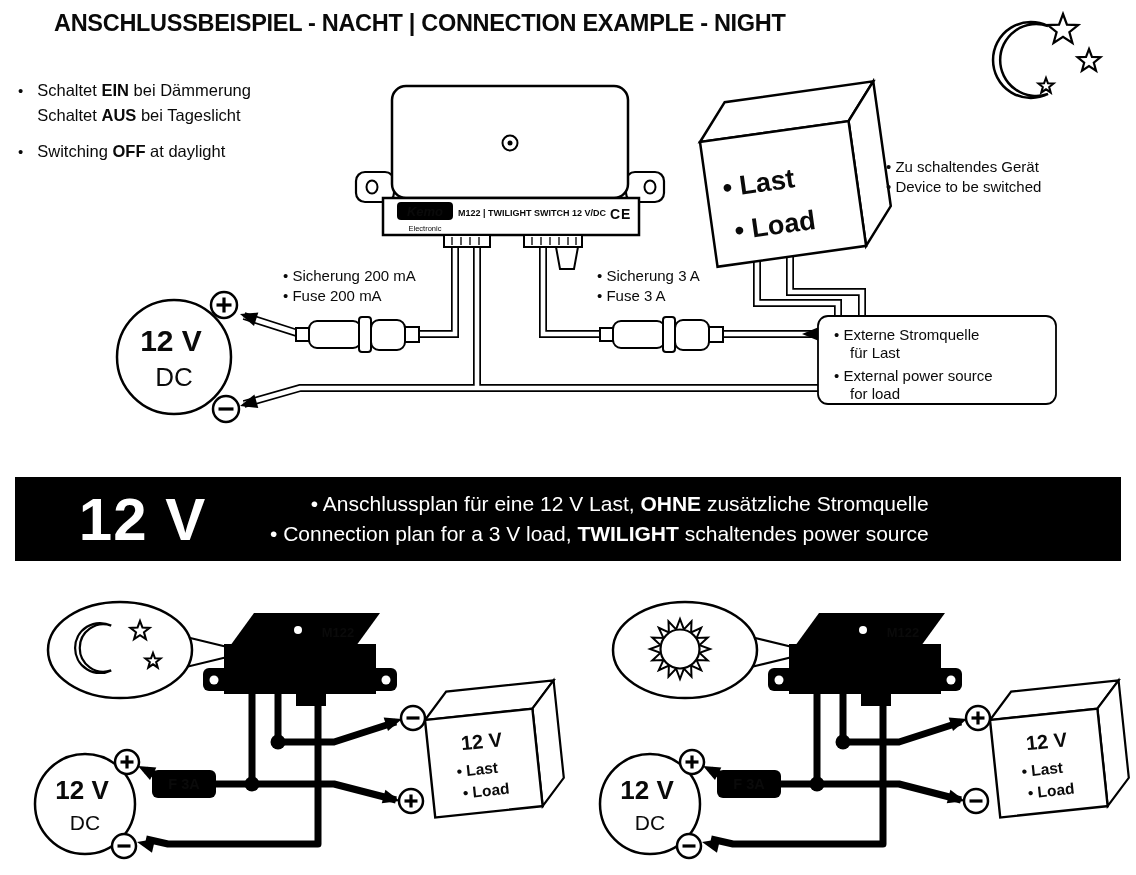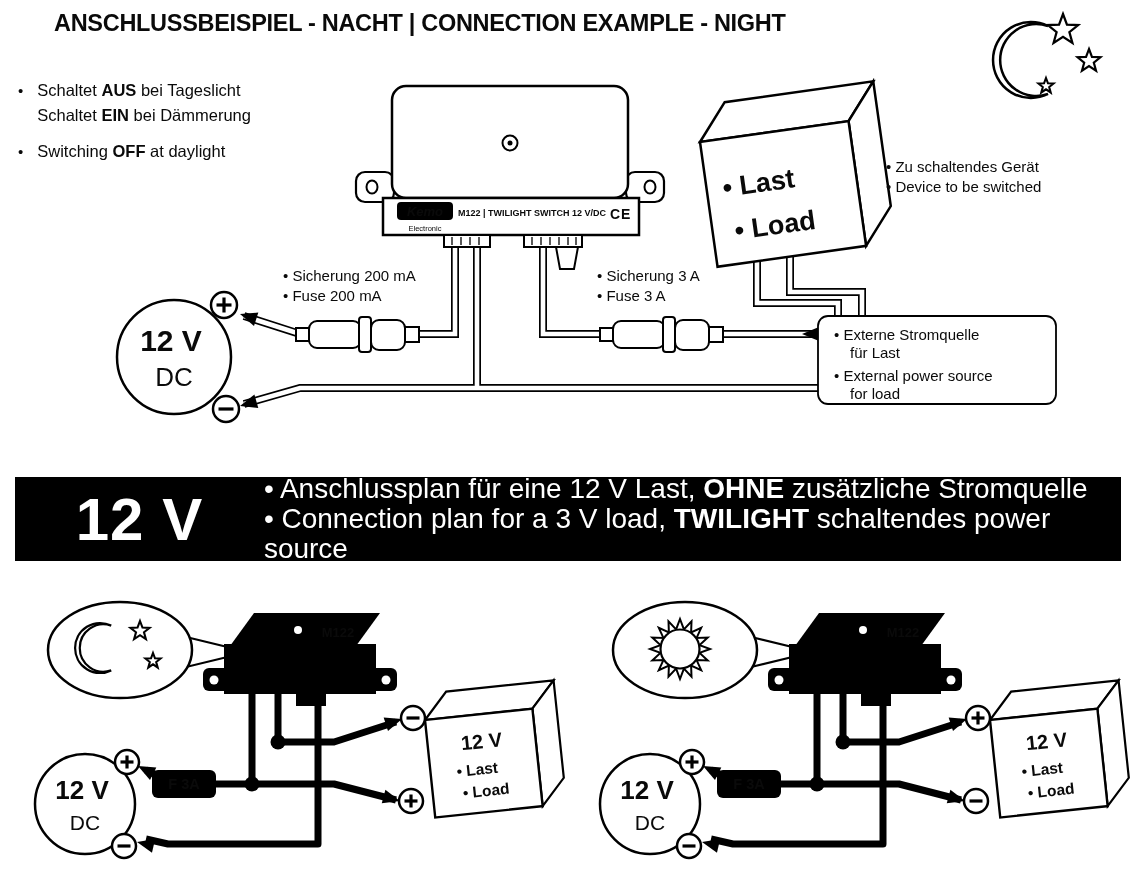--- a/index.html
+++ b/index.html
@@ -6,21 +6,21 @@
   .page{position:relative;width:1136px;height:875px;background:#fff;overflow:hidden;
         font-family:"Liberation Sans","DejaVu Sans",sans-serif;color:#0a0a0a;}
   .abs{position:absolute;}
   .title{left:14px;top:10px;font-size:23.5px;font-weight:700;letter-spacing:-0.3px;white-space:nowrap;margin-left:40px;}
   .intro{left:18px;top:78px;font-size:16.5px;line-height:25px;}
   .intro .item{display:flex;gap:14px;margin-bottom:11px;}
   .intro .dot{font-size:15px;line-height:25px;}
   .banner{left:15px;top:477px;width:1106px;height:84px;background:#000;color:#fff;
           display:flex;align-items:center;}
   .banner-v{width:255px;text-align:center;font-size:60px;font-weight:700;letter-spacing:1px;}
-  .banner-lines{font-size:28px;line-height:30px;}
+  .banner-lines{font-size:21px;line-height:30px;text-align:right;}
   b{font-weight:700;}
   svg.canvas{position:absolute;left:0;top:0;}
   svg text{font-family:"Liberation Sans","DejaVu Sans",sans-serif;fill:#0a0a0a;}
   .wo{fill:none;stroke:#000;stroke-width:8;stroke-linejoin:miter;}
   .wi{fill:none;stroke:#fff;stroke-width:4.6;stroke-linejoin:miter;}
   .wb{fill:none;stroke:#000;stroke-width:7;stroke-linejoin:round;stroke-linecap:butt;}
   .ln{stroke:#000;stroke-width:3.2;stroke-linecap:butt;}
   .shape{fill:#fff;stroke:#000;}
 </style>
 </head>
@@ -267,22 +267,22 @@
     </g>
   </g>
 </svg>
 
 <div class="abs title">ANSCHLUSSBEISPIEL - NACHT | CONNECTION EXAMPLE - NIGHT</div>
 
 <div class="abs intro">
   <div class="item">
     <span class="dot">•</span>
     <div>
+      <div><span>Schaltet </span><b>EIN</b><span> bei Dämmerung</span></div>
       <div><span>Schaltet </span><b>AUS</b><span> bei Tageslicht</span></div>
-      <div><span>Schaltet </span><b>EIN</b><span> bei Dämmerung</span></div>
     </div>
   </div>
   <div class="item">
     <span class="dot">•</span>
     <div>
       <div><span>Switching </span><b>OFF</b><span> at daylight</span></div>
     </div>
   </div>
 </div>
 

